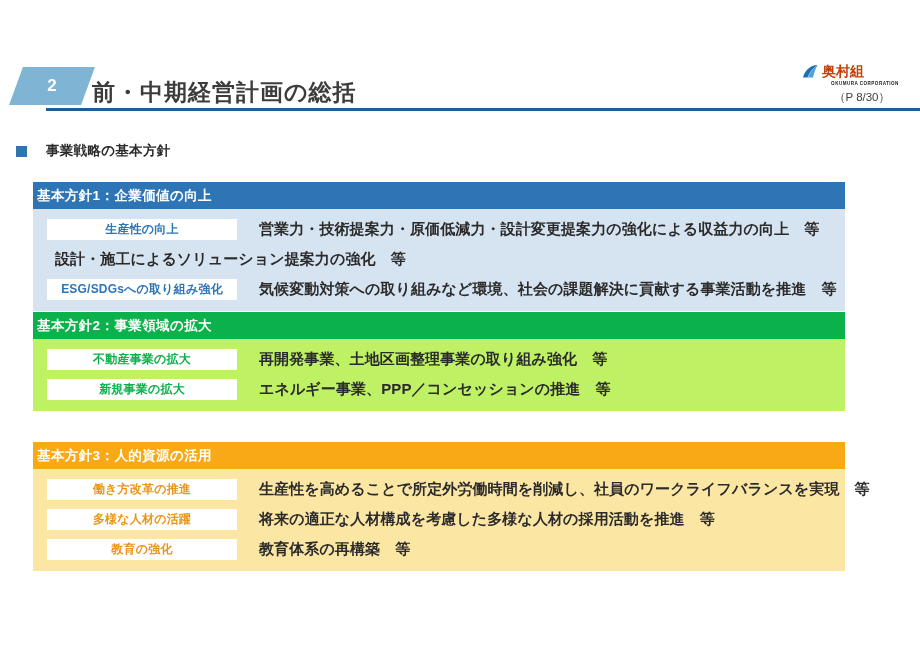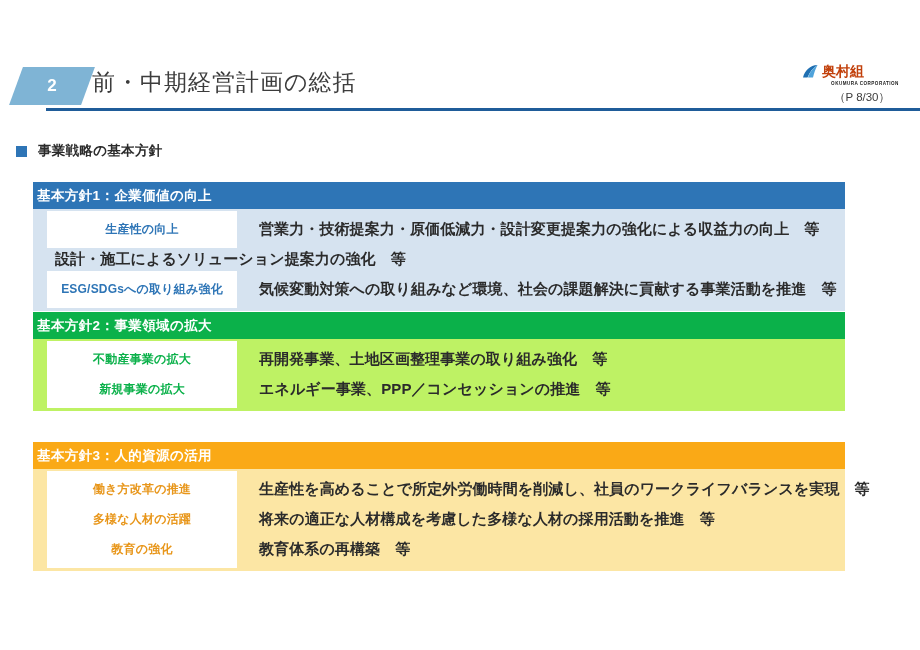--- a/index.html
+++ b/index.html
@@ -45,23 +45,23 @@
     width: 36px;
     text-align: center;
     font-size: 17px;
     font-weight: bold;
     color: #ffffff;
     letter-spacing: 0;
   }
   .slide-title {
     position: absolute;
     left: 92px;
-    top: 5px;
+    top: 15px;
     font-size: 23px;
-    font-weight: normal;
+    font-weight: bold;
     color: #3C3C3C;
     letter-spacing: 1px;
     white-space: nowrap;
   }
   .title-rule {
     position: absolute;
     left: 46px;
     top: 46px;
     width: 874px;
     height: 3px;
@@ -115,21 +115,21 @@
     white-space: nowrap;
   }
 
   
   .section-heading {
     position: absolute;
     left: 16px;
     top: 142px;
     display: flex;
     align-items: center;
-    gap: 11px;
+    gap: 19px;
   }
   .sq-bullet {
     width: 11px;
     height: 11px;
     background: #2E75B6;
     flex: 0 0 auto;
   }
   .section-heading-text {
     font-size: 13.5px;
     font-weight: bold;
@@ -166,21 +166,21 @@
     align-items: center;
     height: 25px;
     margin-bottom: 5px;
   }
   .row:last-child {
     margin-bottom: 0;
   }
   .row-label {
     width: 190px;
     margin-left: 14px;
-    height: 37px;
+    height: 21px;
     background: #ffffff;
     display: flex;
     align-items: center;
     justify-content: center;
     flex: 0 0 auto;
   }
   .row-label-text {
     font-size: 12px;
     font-weight: bold;
     letter-spacing: 0.2px;

